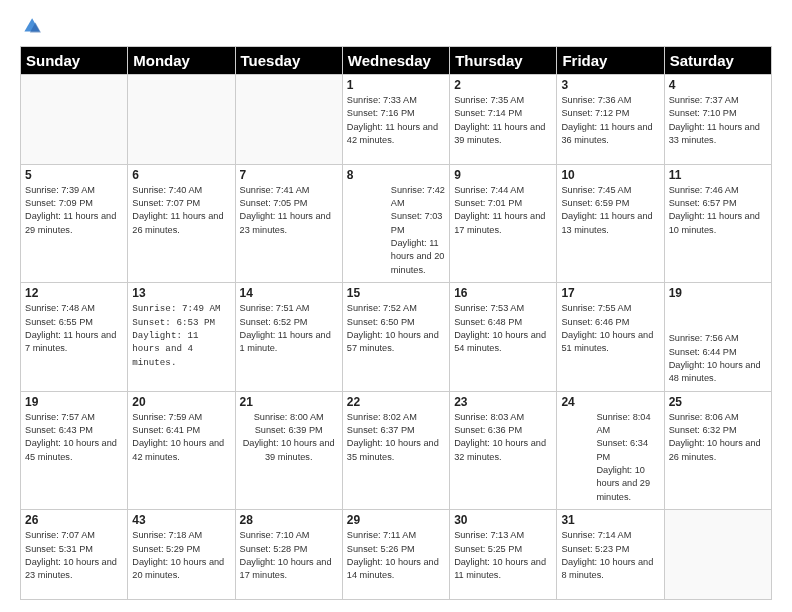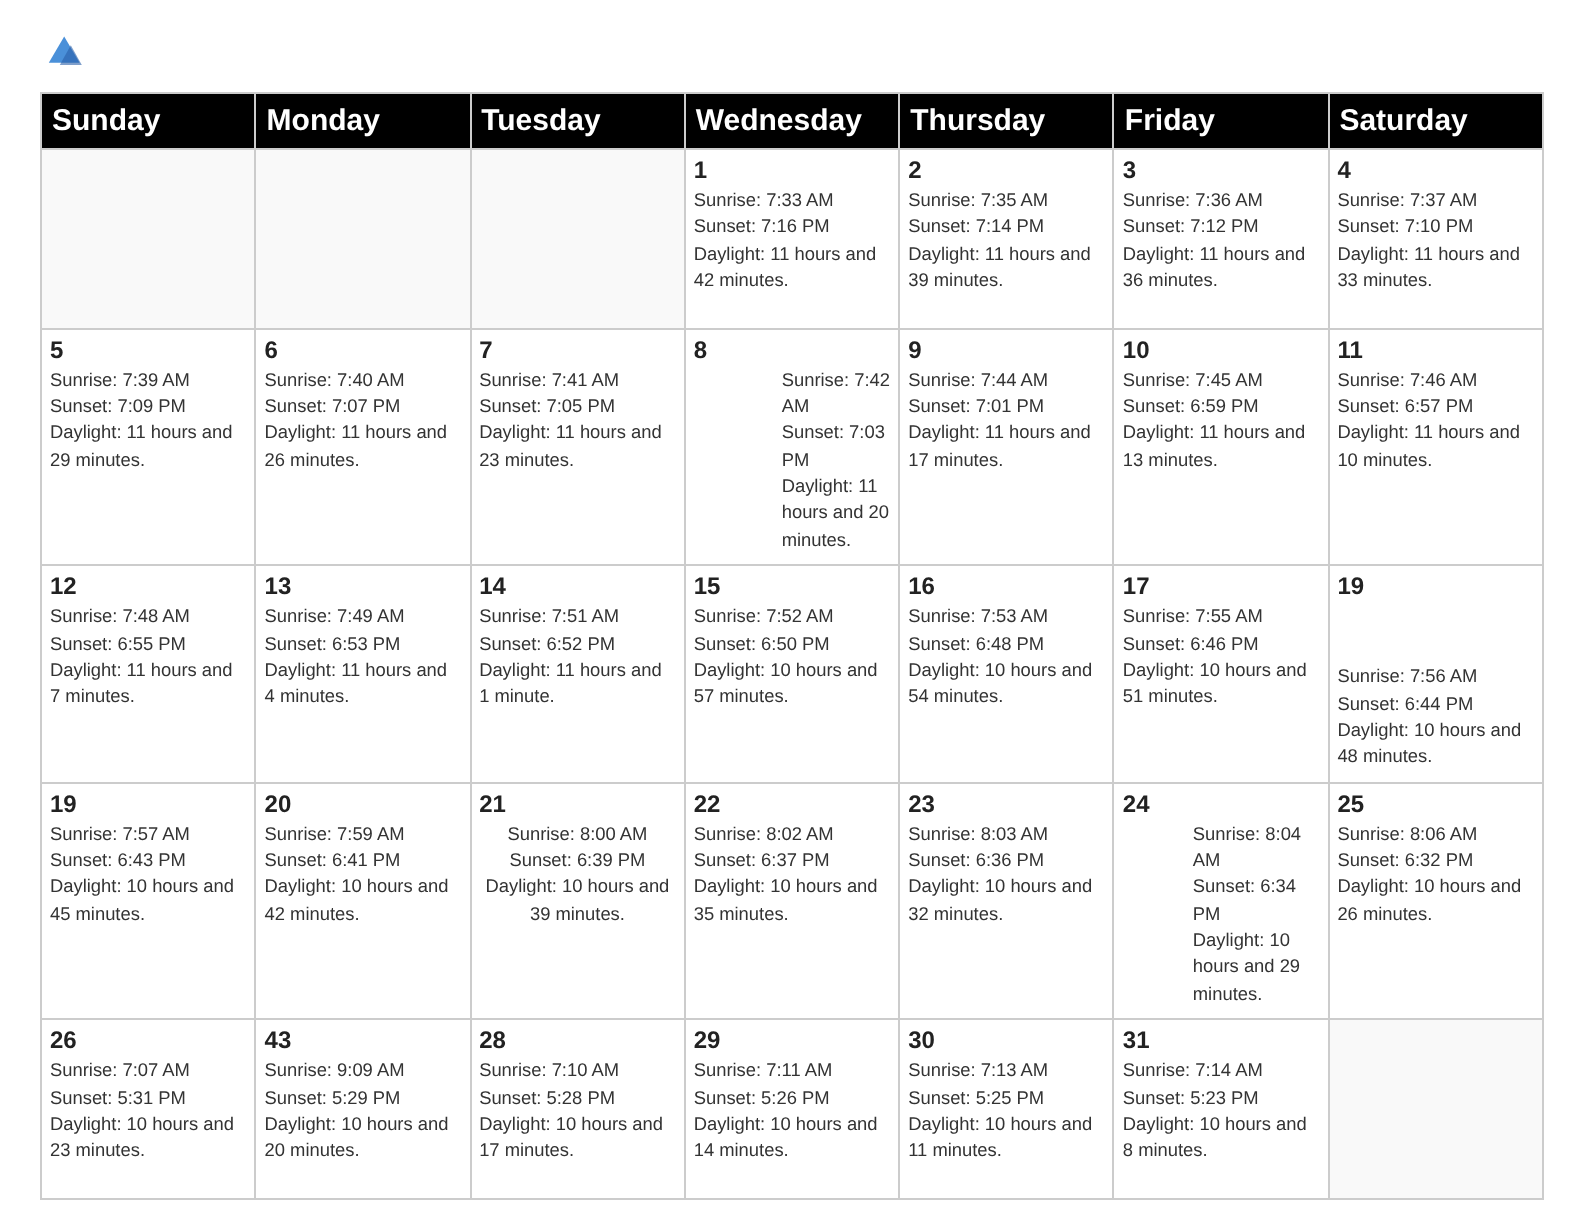--- a/index.html
+++ b/index.html
@@ -207,21 +207,21 @@
         </tr>
         <tr>
           <td>
             <span class="day-number">12</span>
             <div class="day-info" style="white-space: pre-line;">Sunrise: 7:48 AM
 Sunset: 6:55 PM
 Daylight: 11 hours and 7 minutes.</div>
           </td>
           <td>
             <span class="day-number">13</span>
-            <div class="day-info" style="white-space: pre-line;">Sunrise: 7:49 AM
+            <div class="day-info" style="white-space: pre-line; font-family: Liberation Mono, monospace;">Sunrise: 7:49 AM
 Sunset: 6:53 PM
 Daylight: 11 hours and 4 minutes.</div>
           </td>
           <td>
             <span class="day-number">14</span>
             <div class="day-info" style="white-space: pre-line;">Sunrise: 7:51 AM
 Sunset: 6:52 PM
 Daylight: 11 hours and 1 minute.</div>
           </td>
           <td>
@@ -295,21 +295,21 @@
         </tr>
         <tr>
           <td>
             <span class="day-number">26</span>
             <div class="day-info" style="white-space: pre-line;">Sunrise: 7:07 AM
 Sunset: 5:31 PM
 Daylight: 10 hours and 23 minutes.</div>
           </td>
           <td>
             <span class="day-number">43</span>
-            <div class="day-info" style="white-space: pre-line;">Sunrise: 9:09 AM
+            <div class="day-info" style="white-space: pre-line;">Sunrise: 7:18 AM
 Sunset: 5:29 PM
 Daylight: 10 hours and 20 minutes.</div>
           </td>
           <td>
             <span class="day-number">28</span>
             <div class="day-info" style="white-space: pre-line;">Sunrise: 7:10 AM
 Sunset: 5:28 PM
 Daylight: 10 hours and 17 minutes.</div>
           </td>
           <td>

